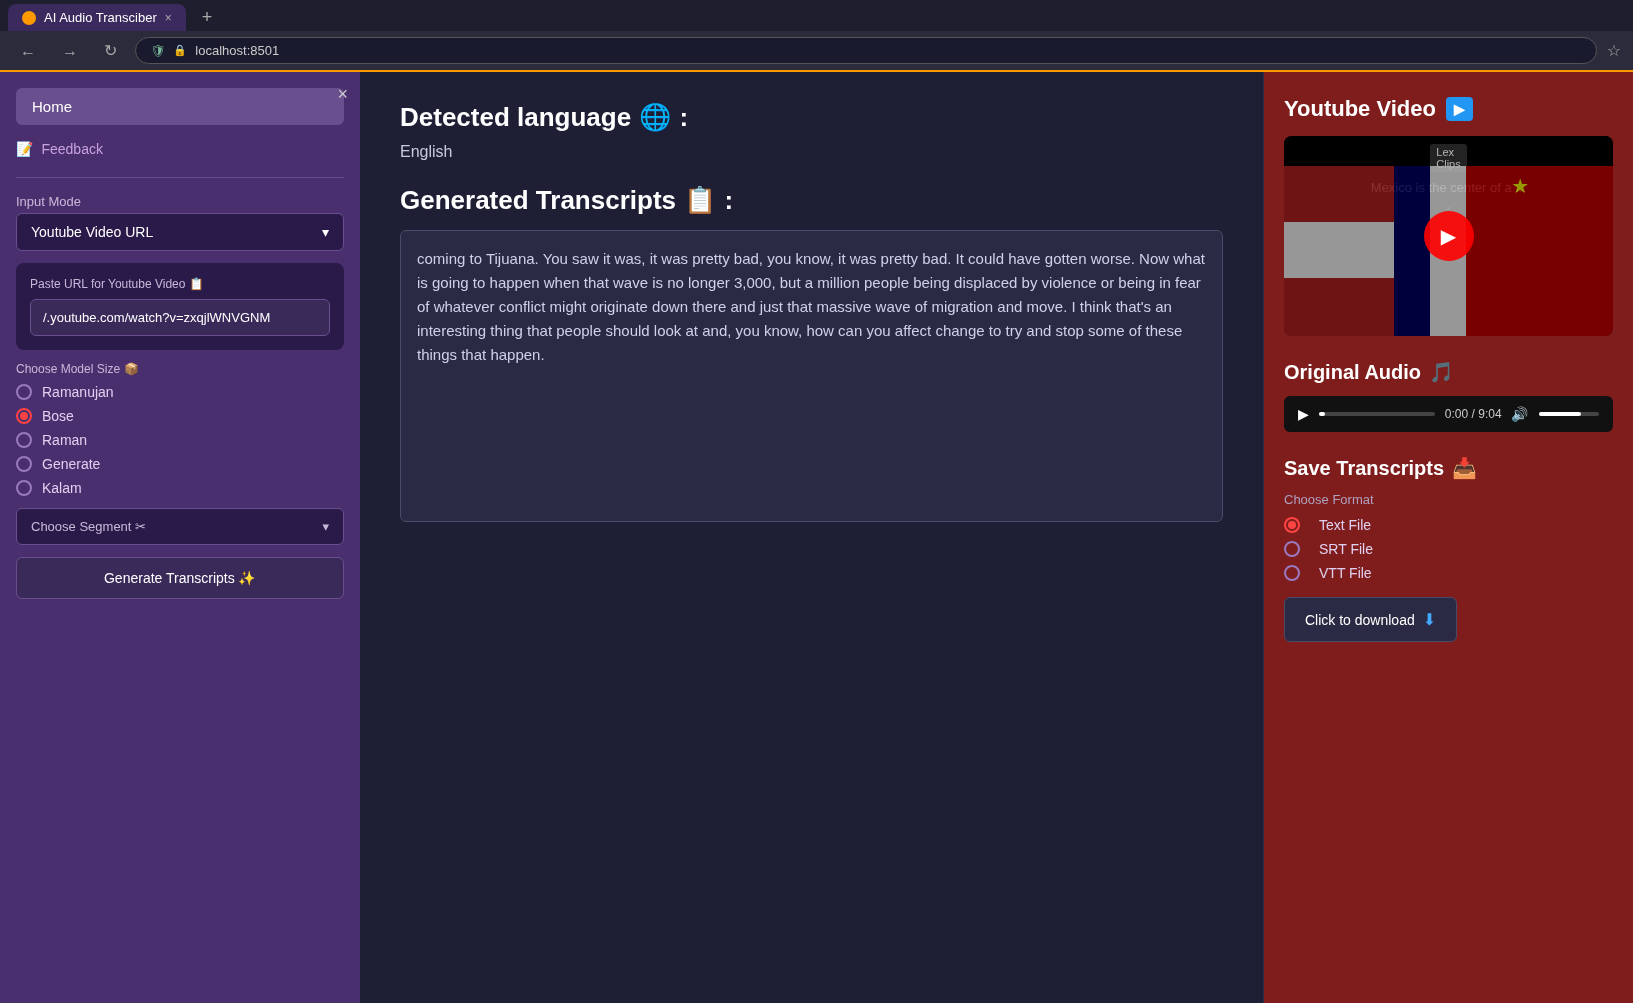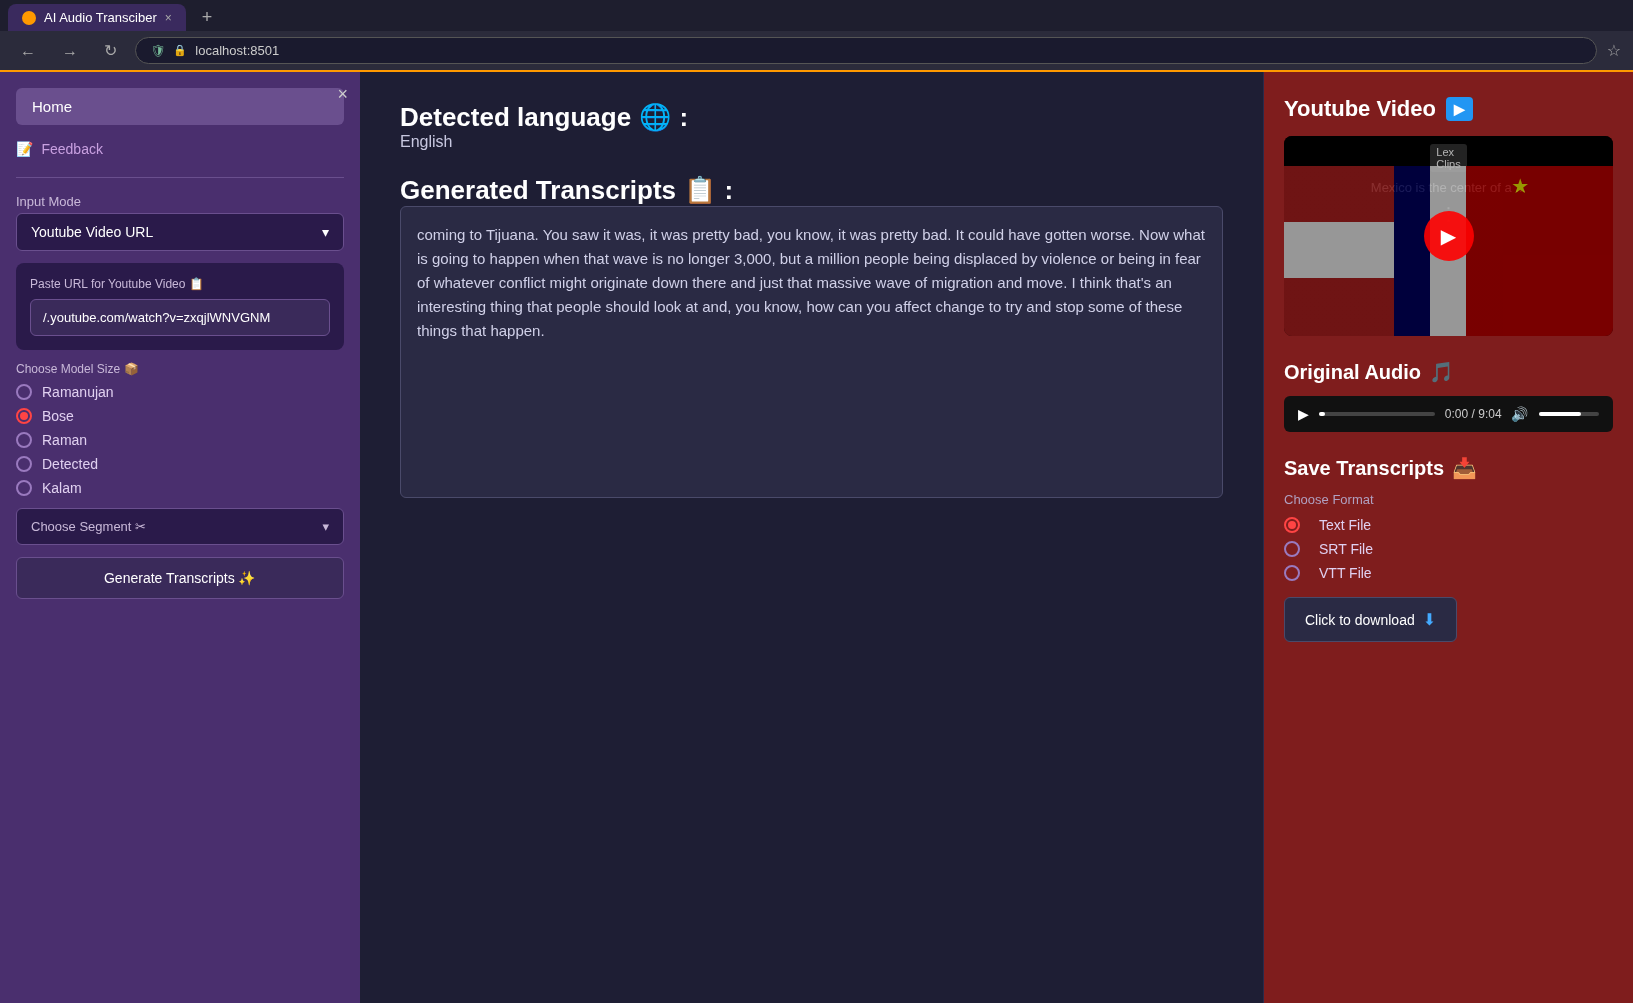--- a/index.html
+++ b/index.html
@@ -163,30 +163,31 @@
     .center-panel {
       flex: 1;
       background: #1e1e34;
       padding: 30px 40px;
       overflow-y: auto;
     }
     .detected-lang-header {
       font-size: 26px;
       font-weight: bold;
       color: #fff;
-      margin-bottom: 0;
+      margin-bottom: 10px;
       display: flex;
       align-items: center;
       gap: 8px;
     }
     .lang-value { font-size: 16px; color: #c8c8e0; margin-bottom: 24px; }
     .transcripts-header {
       font-size: 26px;
       font-weight: bold;
       color: #fff;
+      margin-bottom: 14px;
       display: flex;
       align-items: center;
       gap: 8px;
     }
     .transcript-box {
       background: #2a2a44;
       border: 1px solid #4a4a6a;
       border-radius: 6px;
       padding: 16px;
       font-size: 15px;
@@ -411,21 +412,21 @@
             <div class="radio-dot"></div>
           </div>
           <span>Bose</span>
         </div>
         <div class="radio-item">
           <div class="radio-circle"></div>
           <span>Raman</span>
         </div>
         <div class="radio-item">
           <div class="radio-circle"></div>
-          <span>Detected</span>
+          <span>Generate</span>
         </div>
         <div class="radio-item">
           <div class="radio-circle"></div>
           <span>Kalam</span>
         </div>
       </div>
     </div>
 
     <div class="segment-select">
       <span>Choose Segment ✂</span>

